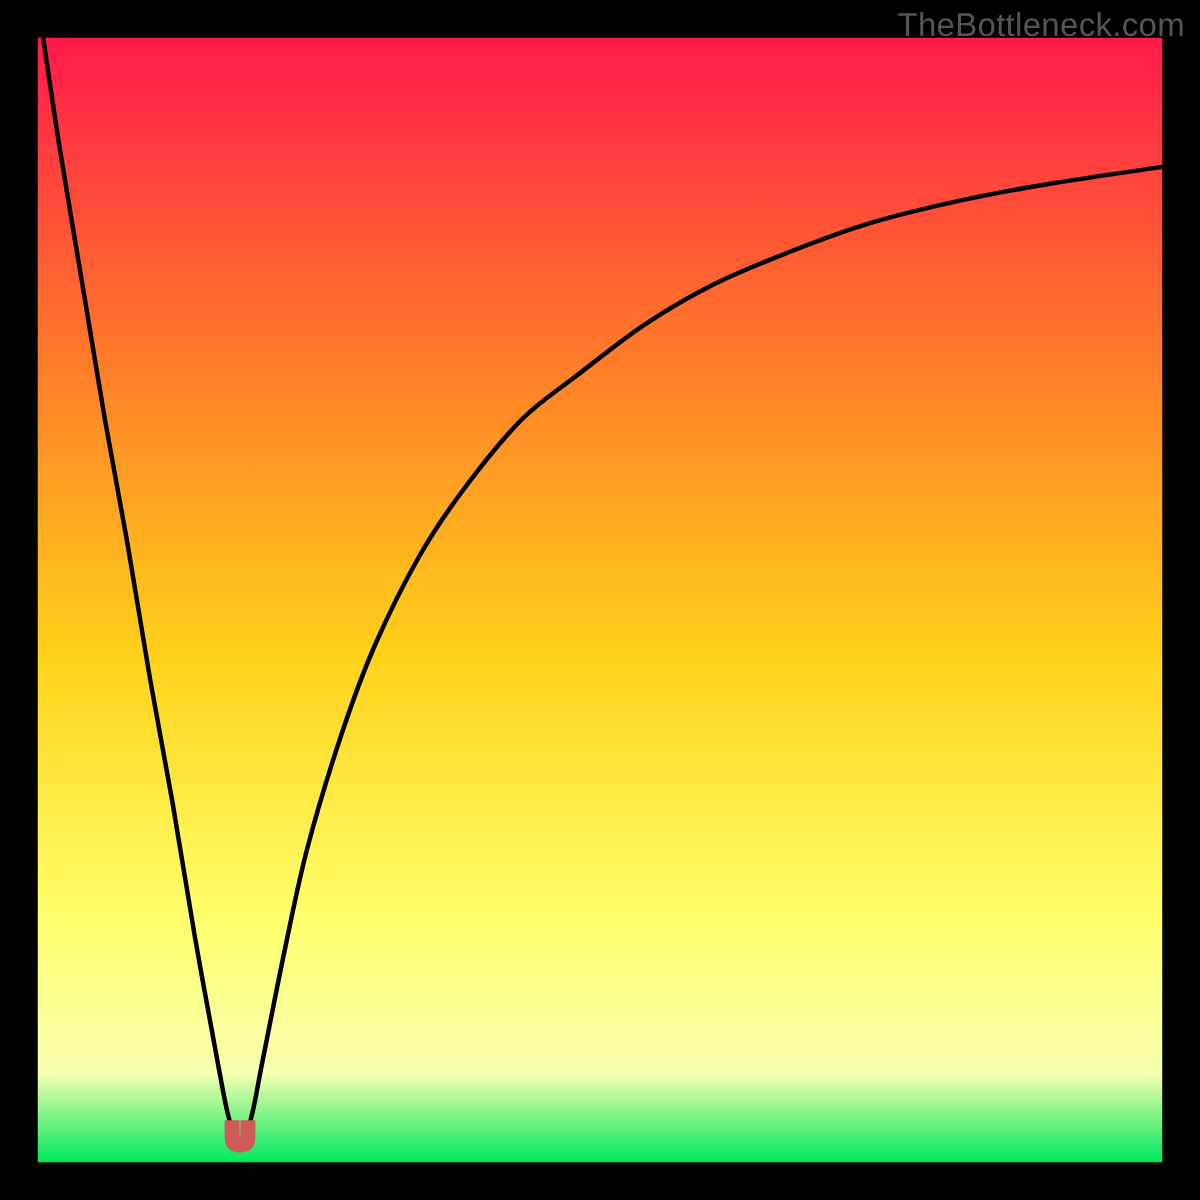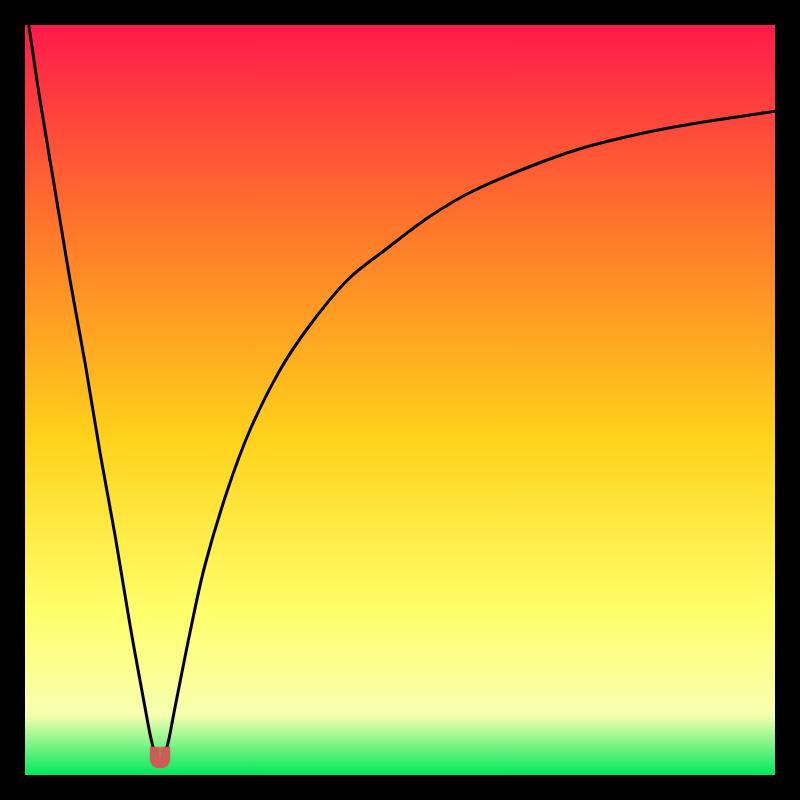--- a/index.html
+++ b/index.html
@@ -52,13 +52,14 @@
    Q 144.75 742.75 144.75 733
    L 144.75 722.25
    L 135.75 722.25
    L 135.75 733
    Q 135.75 733.75 135 733.75
    Q 134.25 733.75 134.25 733
    L 134.25 722.25
    Z"></path>
     </svg>
   </div>
+  <div class="watermark">TheBottleneck.com</div>
 </div>
 
 </body></html>

